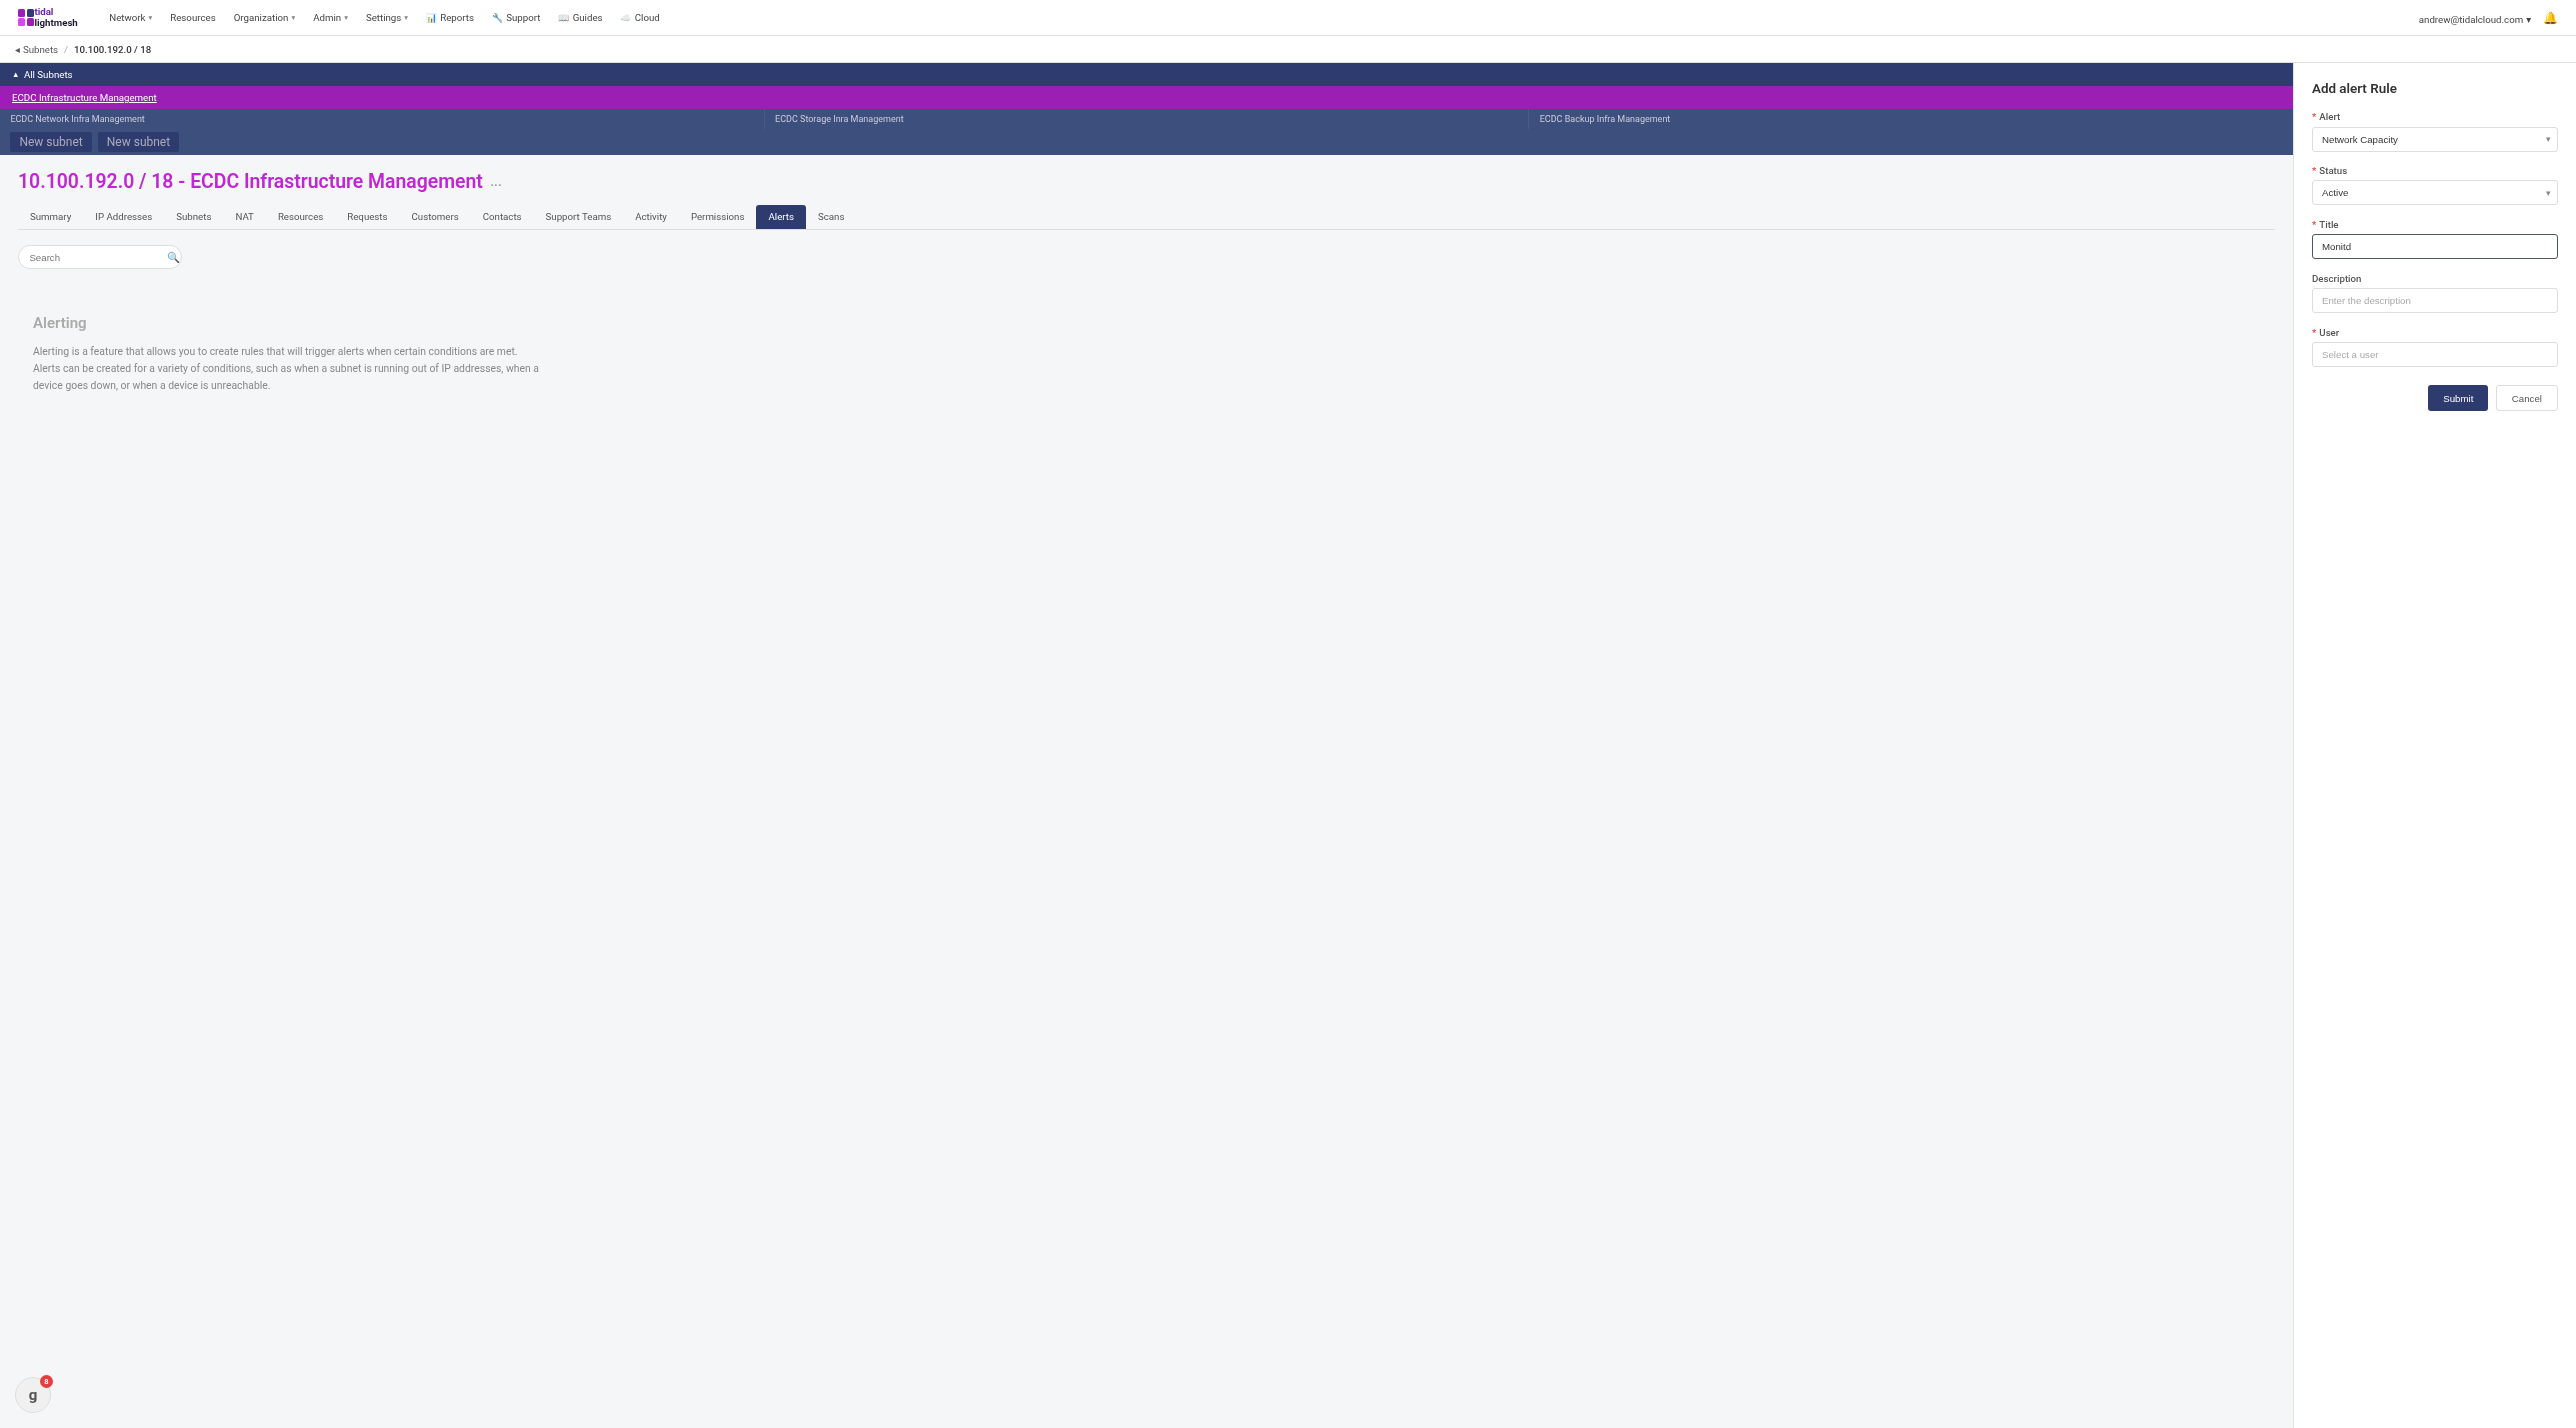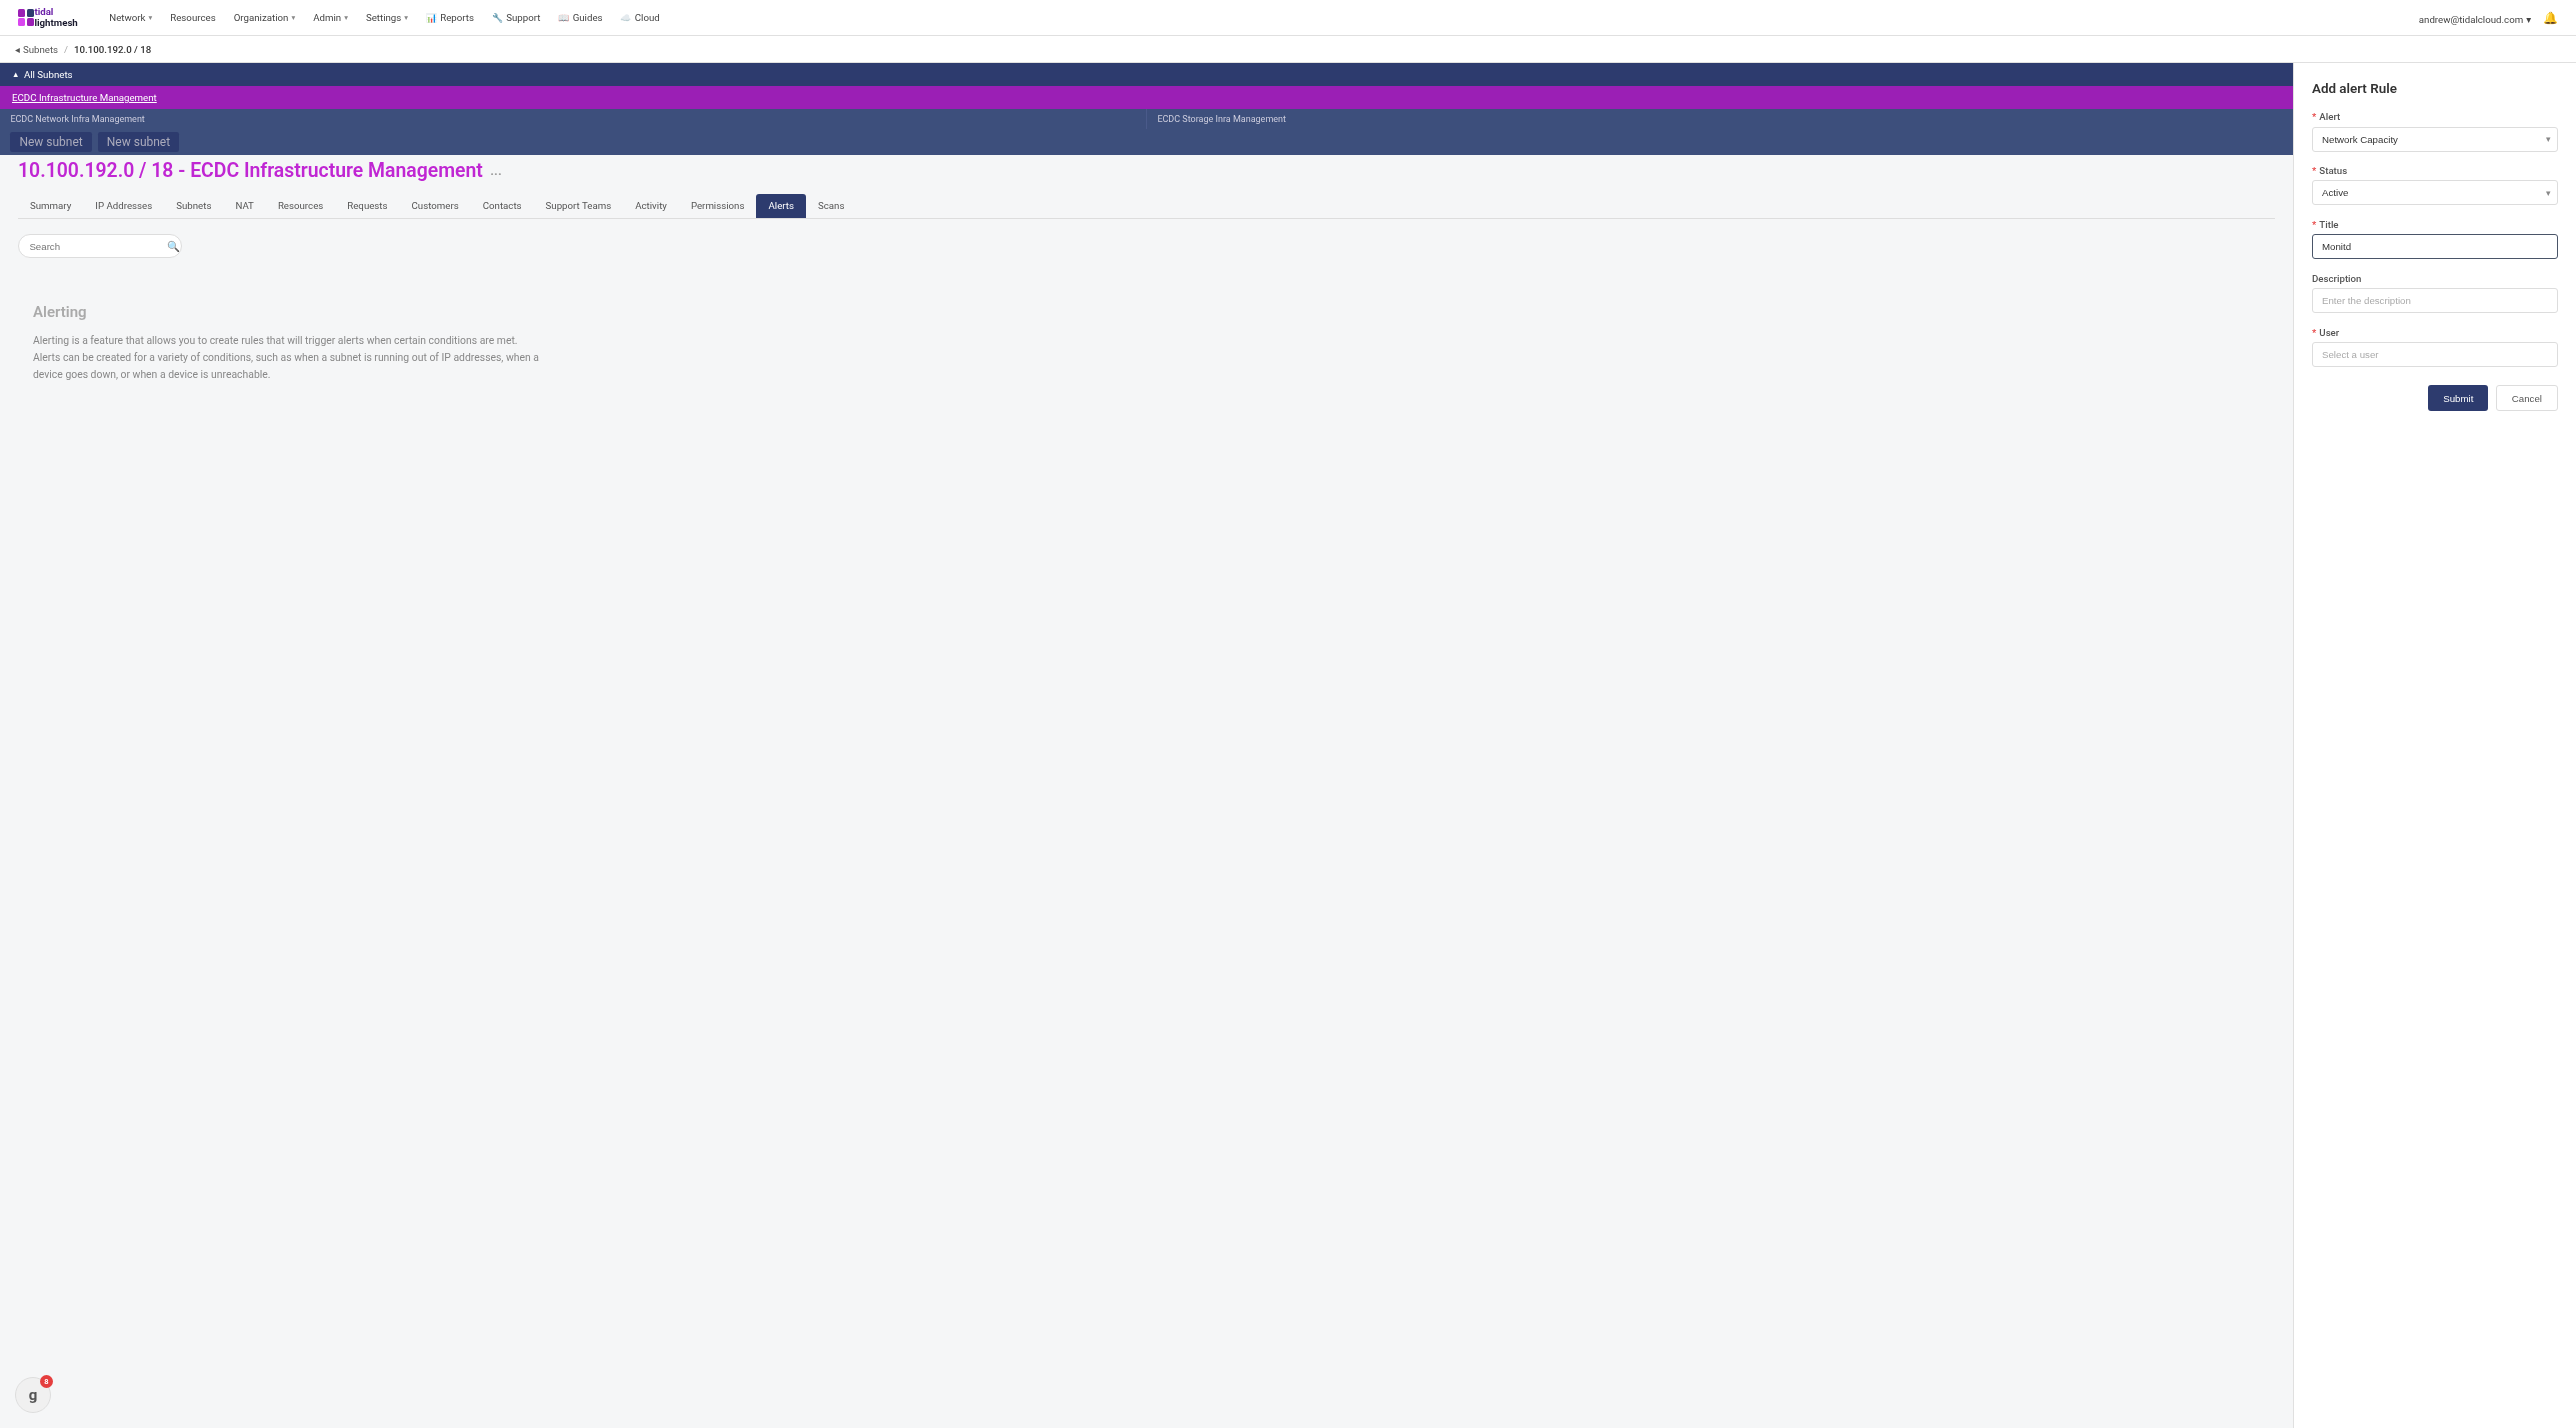--- a/index.html
+++ b/index.html
@@ -34,21 +34,21 @@
     .tree-row-all { background: #2d3b6e; color: #fff; padding: 6px 12px; font-size: 9.7px; display: flex; align-items: center; gap: 4.5px; cursor: pointer; }
     .tree-row-all .arrow { font-size: 7.5px; }
     .tree-row-main { background: #9b1fb5; color: #fff; padding: 6px 12px; font-size: 9.7px; cursor: pointer; text-decoration: underline; }
     .tree-row-children { display: flex; background: #3d4f7c; }
     .tree-child { flex: 1; padding: 5.2px 10.4px; font-size: 9px; color: #ccd; border-right: 0.7px solid #4a5a8a; cursor: pointer; }
     .tree-child:last-child { border-right: none; }
     .tree-row-new { display: flex; background: #3d4f7c; padding: 3px 10.4px; gap: 6px; }
     .tree-new-btn { background: #2d3b6e; color: #aab; font-size: 12px; padding: 3px 9px; border-radius: 2.2px; cursor: pointer; }
 
     
-    .page-content { padding: 4px 18px; }
+    .page-content { padding: 15px 18px; }
     .page-title { color: #c026d3; font-size: 19.4px; font-weight: 600; display: flex; align-items: center; gap: 7.5px; margin-bottom: 12px; }
     .page-title .ellipsis { font-size: 13.4px; color: #999; cursor: pointer; }
 
     
     .tabs { display: flex; border-bottom: 0.7px solid #ddd; margin-bottom: 15px; }
     .tab { padding: 6px 12px; font-size: 9.7px; color: #555; cursor: pointer; border-bottom: 1.5px solid transparent; white-space: nowrap; }
     .tab.active { color: #2d3b6e; border-bottom: 1.5px solid #2d3b6e; background: #2d3b6e; color: #fff; border-radius: 3px 3px 0 0; }
 
     
     .search-bar { display: flex; align-items: center; background: #fff; border: 0.7px solid #ddd; border-radius: 15px; padding: 4.5px 10.4px; width: 164px; gap: 6px; margin-bottom: 15px; }
@@ -173,20 +173,23 @@
       </div>
       <div class="tree-row-main">
         <span>ECDC Infrastructure Management</span>
       </div>
       <div class="tree-row-children">
         <div class="tree-child">
           <span>ECDC Network Infra Management</span>
         </div>
         <div class="tree-child">
           <span>ECDC Storage Inra Management</span>
+        </div>
+        <div class="tree-child">
+          <span>ECDC Backup Infra Management</span>
         </div>
       </div>
       <div class="tree-row-new">
         <div class="tree-new-btn">
           <span>New subnet</span>
         </div>
         <div class="tree-new-btn">
           <span>New subnet</span>
         </div>
       </div>

